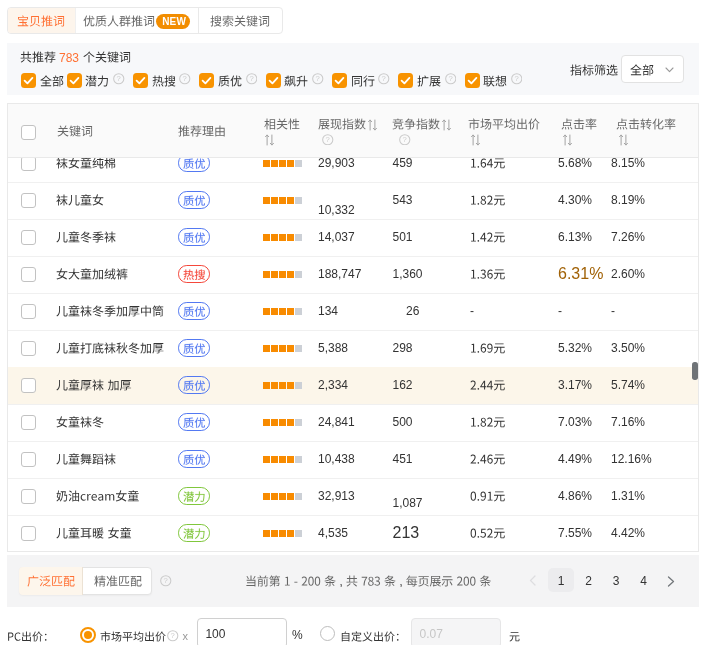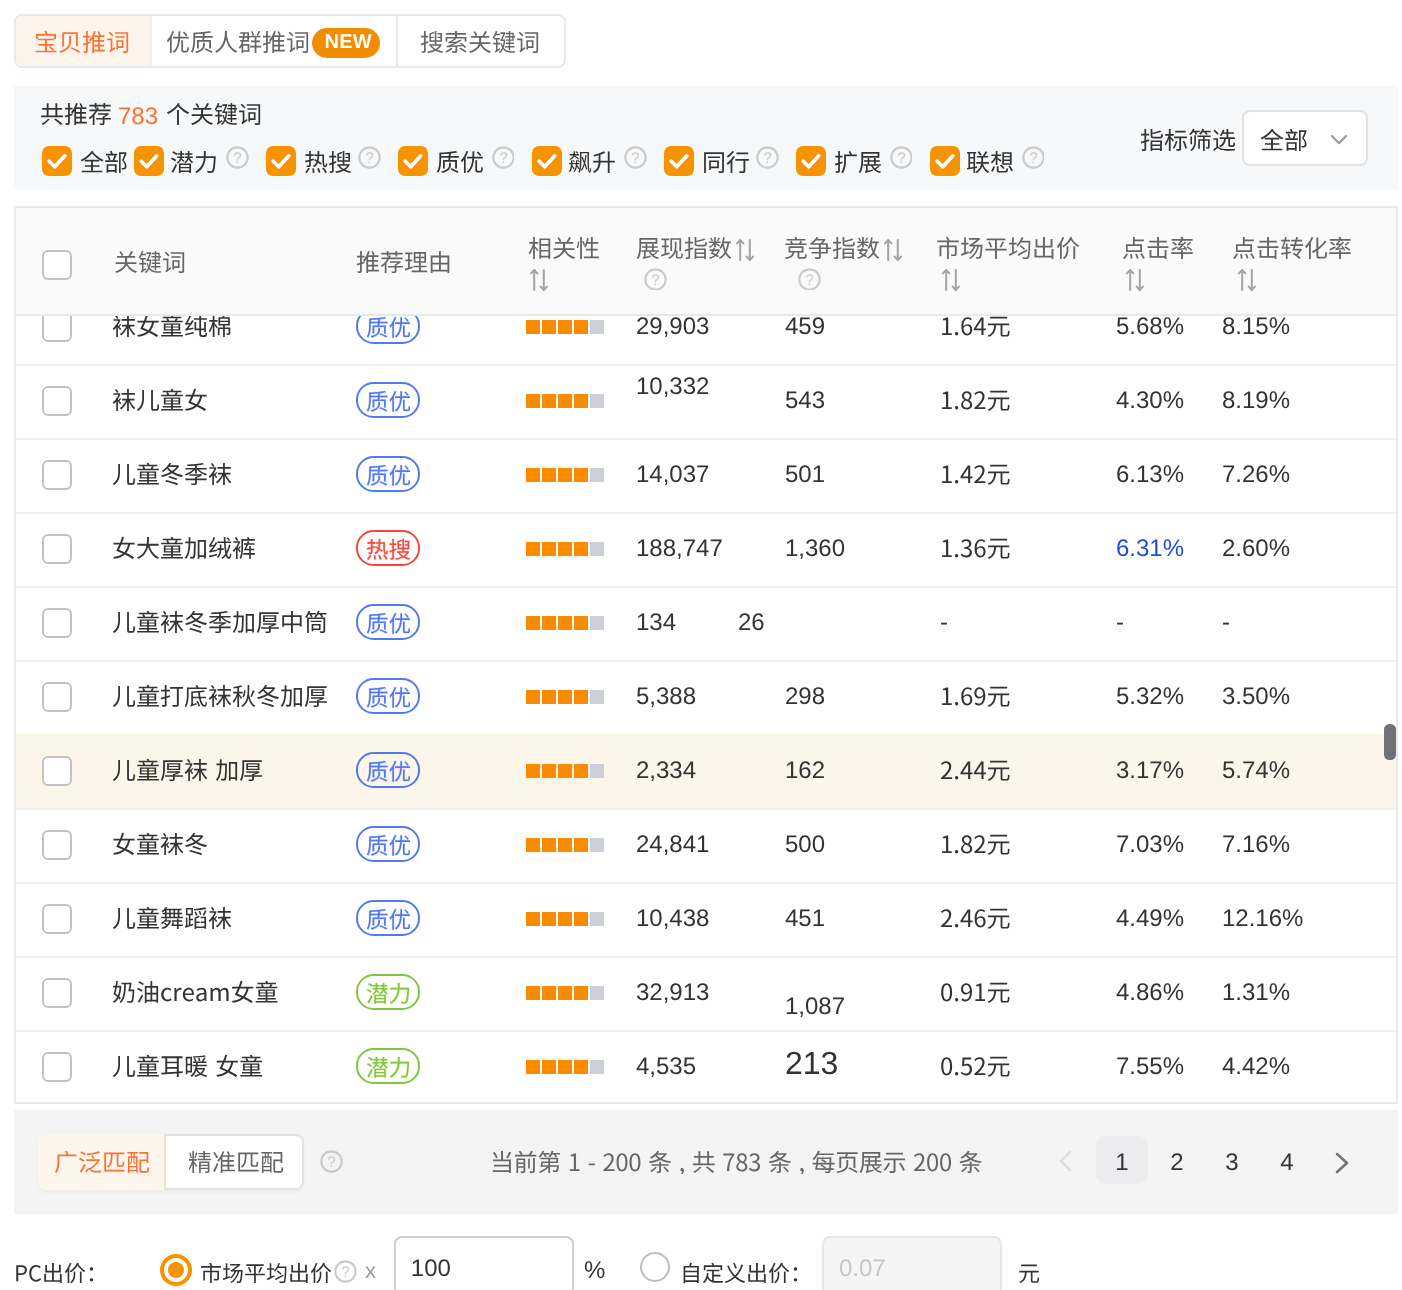--- a/index.html
+++ b/index.html
@@ -291,21 +291,21 @@
       <div class="abs" style="left:178px;top:191.2px;width:32px;height:17.6px;border:1.2px solid #5379f2;border-radius:8.8px;box-sizing:border-box"></div>
       <svg style="position:absolute;left:182.7px;top:194.8px;" width="22.6" height="11.3" viewBox="0 -880 2000 1000" fill="#5379f2" stroke="#5379f2" stroke-width="10">
         <path transform="translate(0,0) scale(1,-1)" d="M594 69C695 32 821 -31 890 -74L943 -23C873 17 747 77 647 115ZM542 348V258C542 178 521 60 212 -21C230 -36 252 -63 262 -79C585 16 619 155 619 257V348ZM291 460V114H366V389H796V110H874V460H587L601 558H950V625H608L619 734C720 745 814 758 891 775L831 835C673 799 382 776 140 766V487C140 334 131 121 36 -30C55 -37 88 -56 102 -68C200 89 214 324 214 487V558H525L514 460ZM531 625H214V704C319 708 432 716 539 726Z"></path>
         <path transform="translate(1000,0) scale(1,-1)" d="M638 453V53C638 -29 658 -53 737 -53C754 -53 837 -53 854 -53C927 -53 946 -11 953 140C933 145 902 158 886 171C883 39 878 16 848 16C829 16 761 16 746 16C716 16 711 23 711 53V453ZM699 778C748 731 807 665 834 624L889 666C860 707 800 770 751 814ZM521 828C521 753 520 677 517 603H291V531H513C497 305 446 99 275 -21C294 -34 318 -58 330 -76C514 57 570 284 588 531H950V603H592C595 678 596 753 596 828ZM271 838C218 686 130 536 37 439C51 421 73 382 80 364C109 396 138 432 165 471V-80H237V587C278 660 313 738 342 816Z"></path>
       </svg>
       <div class="abs" style="left:263.0px;top:196.5px;width:7px;height:7px;background:#f88b00"></div>
       <div class="abs" style="left:271.0px;top:196.5px;width:7px;height:7px;background:#f88b00"></div>
       <div class="abs" style="left:279.0px;top:196.5px;width:7px;height:7px;background:#f88b00"></div>
       <div class="abs" style="left:287.0px;top:196.5px;width:7px;height:7px;background:#f88b00"></div>
       <div class="abs" style="left:295.0px;top:196.5px;width:7px;height:7px;background:#ccd0d6"></div>
-      <div class="t" style="left:318px;top:186px;color:#333;font-size:12px;">10,332</div>
+      <div class="t" style="left:318px;top:203px;color:#333;font-size:12px;">10,332</div>
       <div class="t" style="left:392.5px;top:192.5px;color:#333;font-size:12px;">543</div>
       <svg style="position:absolute;left:470px;top:194.0px;" width="35.3" height="12" viewBox="0 -880 2943 1000" fill="#333">
         <path transform="translate(0,0) scale(1,-1)" d="M88 0H490V76H343V733H273C233 710 186 693 121 681V623H252V76H88Z"></path>
         <path transform="translate(555,0) scale(1,-1)" d="M139 -13C175 -13 205 15 205 56C205 98 175 126 139 126C102 126 73 98 73 56C73 15 102 -13 139 -13Z"></path>
         <path transform="translate(833,0) scale(1,-1)" d="M280 -13C417 -13 509 70 509 176C509 277 450 332 386 369V374C429 408 483 474 483 551C483 664 407 744 282 744C168 744 81 669 81 558C81 481 127 426 180 389V385C113 349 46 280 46 182C46 69 144 -13 280 -13ZM330 398C243 432 164 471 164 558C164 629 213 676 281 676C359 676 405 619 405 546C405 492 379 442 330 398ZM281 55C193 55 127 112 127 190C127 260 169 318 228 356C332 314 422 278 422 179C422 106 366 55 281 55Z"></path>
         <path transform="translate(1388,0) scale(1,-1)" d="M44 0H505V79H302C265 79 220 75 182 72C354 235 470 384 470 531C470 661 387 746 256 746C163 746 99 704 40 639L93 587C134 636 185 672 245 672C336 672 380 611 380 527C380 401 274 255 44 54Z"></path>
         <path transform="translate(1943,0) scale(1,-1)" d="M147 762V690H857V762ZM59 482V408H314C299 221 262 62 48 -19C65 -33 87 -60 95 -77C328 16 376 193 394 408H583V50C583 -37 607 -62 697 -62C716 -62 822 -62 842 -62C929 -62 949 -15 958 157C937 162 905 176 887 190C884 36 877 9 836 9C812 9 724 9 706 9C667 9 659 15 659 51V408H942V482Z"></path>
       </svg>
       <div class="t" style="left:558px;top:192.5px;color:#333;font-size:12px;">4.30%</div>
       <div class="t" style="left:611px;top:192.5px;color:#333;font-size:12px;">8.19%</div>
@@ -361,21 +361,21 @@
       <div class="abs" style="left:295.0px;top:270.5px;width:7px;height:7px;background:#ccd0d6"></div>
       <div class="t" style="left:318px;top:266.5px;color:#333;font-size:12px;">188,747</div>
       <div class="t" style="left:392.5px;top:266.5px;color:#333;font-size:12px;">1,360</div>
       <svg style="position:absolute;left:470px;top:268.0px;" width="35.3" height="12" viewBox="0 -880 2943 1000" fill="#333">
         <path transform="translate(0,0) scale(1,-1)" d="M88 0H490V76H343V733H273C233 710 186 693 121 681V623H252V76H88Z"></path>
         <path transform="translate(555,0) scale(1,-1)" d="M139 -13C175 -13 205 15 205 56C205 98 175 126 139 126C102 126 73 98 73 56C73 15 102 -13 139 -13Z"></path>
         <path transform="translate(833,0) scale(1,-1)" d="M263 -13C394 -13 499 65 499 196C499 297 430 361 344 382V387C422 414 474 474 474 563C474 679 384 746 260 746C176 746 111 709 56 659L105 601C147 643 198 672 257 672C334 672 381 626 381 556C381 477 330 416 178 416V346C348 346 406 288 406 199C406 115 345 63 257 63C174 63 119 103 76 147L29 88C77 35 149 -13 263 -13Z"></path>
         <path transform="translate(1388,0) scale(1,-1)" d="M301 -13C415 -13 512 83 512 225C512 379 432 455 308 455C251 455 187 422 142 367C146 594 229 671 331 671C375 671 419 649 447 615L499 671C458 715 403 746 327 746C185 746 56 637 56 350C56 108 161 -13 301 -13ZM144 294C192 362 248 387 293 387C382 387 425 324 425 225C425 125 371 59 301 59C209 59 154 142 144 294Z"></path>
         <path transform="translate(1943,0) scale(1,-1)" d="M147 762V690H857V762ZM59 482V408H314C299 221 262 62 48 -19C65 -33 87 -60 95 -77C328 16 376 193 394 408H583V50C583 -37 607 -62 697 -62C716 -62 822 -62 842 -62C929 -62 949 -15 958 157C937 162 905 176 887 190C884 36 877 9 836 9C812 9 724 9 706 9C667 9 659 15 659 51V408H942V482Z"></path>
       </svg>
-      <div class="t" style="left:558px;top:266.5px;color:#1d4ed8;font-size:12px;">6.31%</div>
+      <div class="t" style="left:558px;top:266.5px;color:#a16207;font-size:16px;">6.31%</div>
       <div class="t" style="left:611px;top:266.5px;color:#333;font-size:12px;">2.60%</div>
       <div class="abs" style="left:7.5px;top:329.5px;width:690px;height:1px;background:#f0f0f0"></div>
       <div class="abs" style="left:21px;top:303.5px;width:13px;height:13px;border:1px solid #c2c2c2;border-radius:3px;background:#fff"></div>
       <svg style="position:absolute;left:56px;top:305.0px;" width="108.0" height="12" viewBox="0 -880 9000 1000" fill="#333">
         <path transform="translate(0,0) scale(1,-1)" d="M259 798V474C259 294 236 107 32 -24C50 -37 75 -65 86 -82C308 62 334 270 334 473V798ZM630 799V58C630 -42 653 -70 735 -70C752 -70 837 -70 853 -70C939 -70 957 -7 964 178C944 183 913 197 894 212C890 46 885 2 848 2C830 2 760 2 744 2C712 2 706 11 706 57V799Z"></path>
         <path transform="translate(1000,0) scale(1,-1)" d="M664 705C651 675 628 633 609 600H374L384 603C375 632 352 674 329 705ZM443 831C455 812 468 788 479 766H115V705H324L259 687C277 662 294 628 304 600H49V538H951V600H689C706 626 725 657 742 687L664 705H888V766H560C548 791 530 824 512 850ZM159 485V193H462V128H119V71H462V2H46V-58H955V2H536V71H882V128H536V193H842V485ZM230 316H462V244H230ZM536 316H769V244H536ZM230 435H462V364H230ZM536 435H769V364H536Z"></path>
         <path transform="translate(2000,0) scale(1,-1)" d="M120 810C152 768 192 711 211 674L271 709C251 743 211 798 177 839ZM629 840V670H398V599H629V430H418V359H588C528 232 427 108 327 44C345 30 369 3 382 -16C474 53 566 169 629 297V-79H702V307C757 183 837 62 915 -8C928 10 952 37 970 50C886 115 798 238 745 359H935V430H702V599H953V670H702V840ZM57 663V594H270C215 471 119 344 29 271C41 259 61 223 68 204C104 236 141 276 177 321V-79H248V327C283 282 323 227 341 198L385 253L311 339C333 364 359 397 386 427L337 467C323 442 298 404 277 377L248 409V420C292 488 331 563 358 638L319 666L306 663Z"></path>
         <path transform="translate(3000,0) scale(1,-1)" d="M346 243C455 210 606 158 683 125L717 193C638 224 485 272 379 301ZM221 68C384 28 603 -41 715 -88L750 -18C634 28 414 92 256 128ZM689 674C641 608 574 550 498 500C434 543 381 592 340 647L363 674ZM386 842C332 738 227 610 81 517C98 505 121 478 132 461C193 503 248 549 295 598C334 548 381 502 433 462C314 395 176 347 46 322C61 306 78 273 84 252C224 284 371 338 499 415C617 340 759 287 912 258C922 280 943 312 960 330C815 352 679 397 566 459C664 528 748 613 803 714L753 743L740 740H413C433 769 451 798 467 826Z"></path>
         <path transform="translate(4000,0) scale(1,-1)" d="M466 252V191H59V124H466V7C466 -7 462 -11 444 -12C424 -13 360 -13 287 -11C298 -31 310 -57 315 -77C401 -77 459 -78 495 -68C530 -57 540 -37 540 5V124H944V191H540V219C621 249 705 292 765 337L717 377L701 373H226V311H609C565 288 513 266 466 252ZM777 836C632 801 353 780 124 773C131 757 140 729 141 711C243 714 353 720 460 728V631H59V566H380C291 484 157 410 38 373C54 359 75 332 86 315C216 363 366 454 460 556V400H534V563C628 460 779 366 914 319C925 337 946 364 962 378C842 414 707 485 619 566H943V631H534V735C648 746 755 762 839 782Z"></path>
         <path transform="translate(5000,0) scale(1,-1)" d="M572 716V-65H644V9H838V-57H913V716ZM644 81V643H838V81ZM195 827 194 650H53V577H192C185 325 154 103 28 -29C47 -41 74 -64 86 -81C221 66 256 306 265 577H417C409 192 400 55 379 26C370 13 360 9 345 10C327 10 284 10 237 14C250 -7 257 -39 259 -61C304 -64 350 -65 378 -61C407 -57 426 -48 444 -22C475 21 482 167 490 612C490 623 490 650 490 650H267L269 827Z"></path>
@@ -387,21 +387,21 @@
       <svg style="position:absolute;left:182.7px;top:305.8px;" width="22.6" height="11.3" viewBox="0 -880 2000 1000" fill="#5379f2" stroke="#5379f2" stroke-width="10">
         <path transform="translate(0,0) scale(1,-1)" d="M594 69C695 32 821 -31 890 -74L943 -23C873 17 747 77 647 115ZM542 348V258C542 178 521 60 212 -21C230 -36 252 -63 262 -79C585 16 619 155 619 257V348ZM291 460V114H366V389H796V110H874V460H587L601 558H950V625H608L619 734C720 745 814 758 891 775L831 835C673 799 382 776 140 766V487C140 334 131 121 36 -30C55 -37 88 -56 102 -68C200 89 214 324 214 487V558H525L514 460ZM531 625H214V704C319 708 432 716 539 726Z"></path>
         <path transform="translate(1000,0) scale(1,-1)" d="M638 453V53C638 -29 658 -53 737 -53C754 -53 837 -53 854 -53C927 -53 946 -11 953 140C933 145 902 158 886 171C883 39 878 16 848 16C829 16 761 16 746 16C716 16 711 23 711 53V453ZM699 778C748 731 807 665 834 624L889 666C860 707 800 770 751 814ZM521 828C521 753 520 677 517 603H291V531H513C497 305 446 99 275 -21C294 -34 318 -58 330 -76C514 57 570 284 588 531H950V603H592C595 678 596 753 596 828ZM271 838C218 686 130 536 37 439C51 421 73 382 80 364C109 396 138 432 165 471V-80H237V587C278 660 313 738 342 816Z"></path>
       </svg>
       <div class="abs" style="left:263.0px;top:307.5px;width:7px;height:7px;background:#f88b00"></div>
       <div class="abs" style="left:271.0px;top:307.5px;width:7px;height:7px;background:#f88b00"></div>
       <div class="abs" style="left:279.0px;top:307.5px;width:7px;height:7px;background:#f88b00"></div>
       <div class="abs" style="left:287.0px;top:307.5px;width:7px;height:7px;background:#f88b00"></div>
       <div class="abs" style="left:295.0px;top:307.5px;width:7px;height:7px;background:#ccd0d6"></div>
       <div class="t" style="left:318px;top:303.5px;color:#333;font-size:12px;">134</div>
-      <div class="t" style="left:369px;top:303.5px;color:#333;font-size:12px;">26</div>
+      <div class="t" style="left:406px;top:303.5px;color:#333;font-size:12px;">26</div>
       <div class="t" style="left:470px;top:303.5px;color:#333;font-size:12px;">-</div>
       <div class="t" style="left:558px;top:303.5px;color:#333;font-size:12px;">-</div>
       <div class="t" style="left:611px;top:303.5px;color:#333;font-size:12px;">-</div>
       <div class="abs" style="left:7.5px;top:366.5px;width:690px;height:1px;background:#f0f0f0"></div>
       <div class="abs" style="left:21px;top:340.5px;width:13px;height:13px;border:1px solid #c2c2c2;border-radius:3px;background:#fff"></div>
       <svg style="position:absolute;left:56px;top:342.0px;" width="108.0" height="12" viewBox="0 -880 9000 1000" fill="#333">
         <path transform="translate(0,0) scale(1,-1)" d="M259 798V474C259 294 236 107 32 -24C50 -37 75 -65 86 -82C308 62 334 270 334 473V798ZM630 799V58C630 -42 653 -70 735 -70C752 -70 837 -70 853 -70C939 -70 957 -7 964 178C944 183 913 197 894 212C890 46 885 2 848 2C830 2 760 2 744 2C712 2 706 11 706 57V799Z"></path>
         <path transform="translate(1000,0) scale(1,-1)" d="M664 705C651 675 628 633 609 600H374L384 603C375 632 352 674 329 705ZM443 831C455 812 468 788 479 766H115V705H324L259 687C277 662 294 628 304 600H49V538H951V600H689C706 626 725 657 742 687L664 705H888V766H560C548 791 530 824 512 850ZM159 485V193H462V128H119V71H462V2H46V-58H955V2H536V71H882V128H536V193H842V485ZM230 316H462V244H230ZM536 316H769V244H536ZM230 435H462V364H230ZM536 435H769V364H536Z"></path>
         <path transform="translate(2000,0) scale(1,-1)" d="M199 840V638H48V566H199V353C139 337 84 322 39 311L62 236L199 276V20C199 6 193 1 179 1C166 0 122 0 75 1C85 -19 96 -50 99 -70C169 -70 210 -68 237 -56C263 -44 273 -23 273 19V298L423 343L413 414L273 374V566H412V638H273V840ZM418 756V681H703V31C703 12 696 6 676 6C654 4 582 4 508 7C520 -15 534 -52 539 -74C634 -74 697 -73 734 -60C770 -47 783 -21 783 30V681H961V756Z"></path>
         <path transform="translate(3000,0) scale(1,-1)" d="M513 158C551 87 593 -6 611 -62L672 -34C652 20 607 111 570 180ZM287 -69C304 -55 333 -43 527 24C524 39 522 68 523 87L372 40V285H623C667 77 751 -70 857 -70C920 -70 947 -30 958 110C940 116 914 130 898 145C895 45 885 2 862 2C801 2 735 115 697 285H921V352H684C675 408 669 468 666 531C745 540 820 551 881 564L823 622C702 595 485 577 302 570V50C302 12 277 0 260 -6C270 -21 282 -51 287 -69ZM611 352H372V510C444 513 519 518 593 524C596 464 602 407 611 352ZM477 821C493 797 509 767 521 739H121V450C121 305 114 101 31 -42C49 -50 81 -71 94 -84C181 68 194 295 194 450V671H952V739H604C591 772 569 812 547 843Z"></path>

